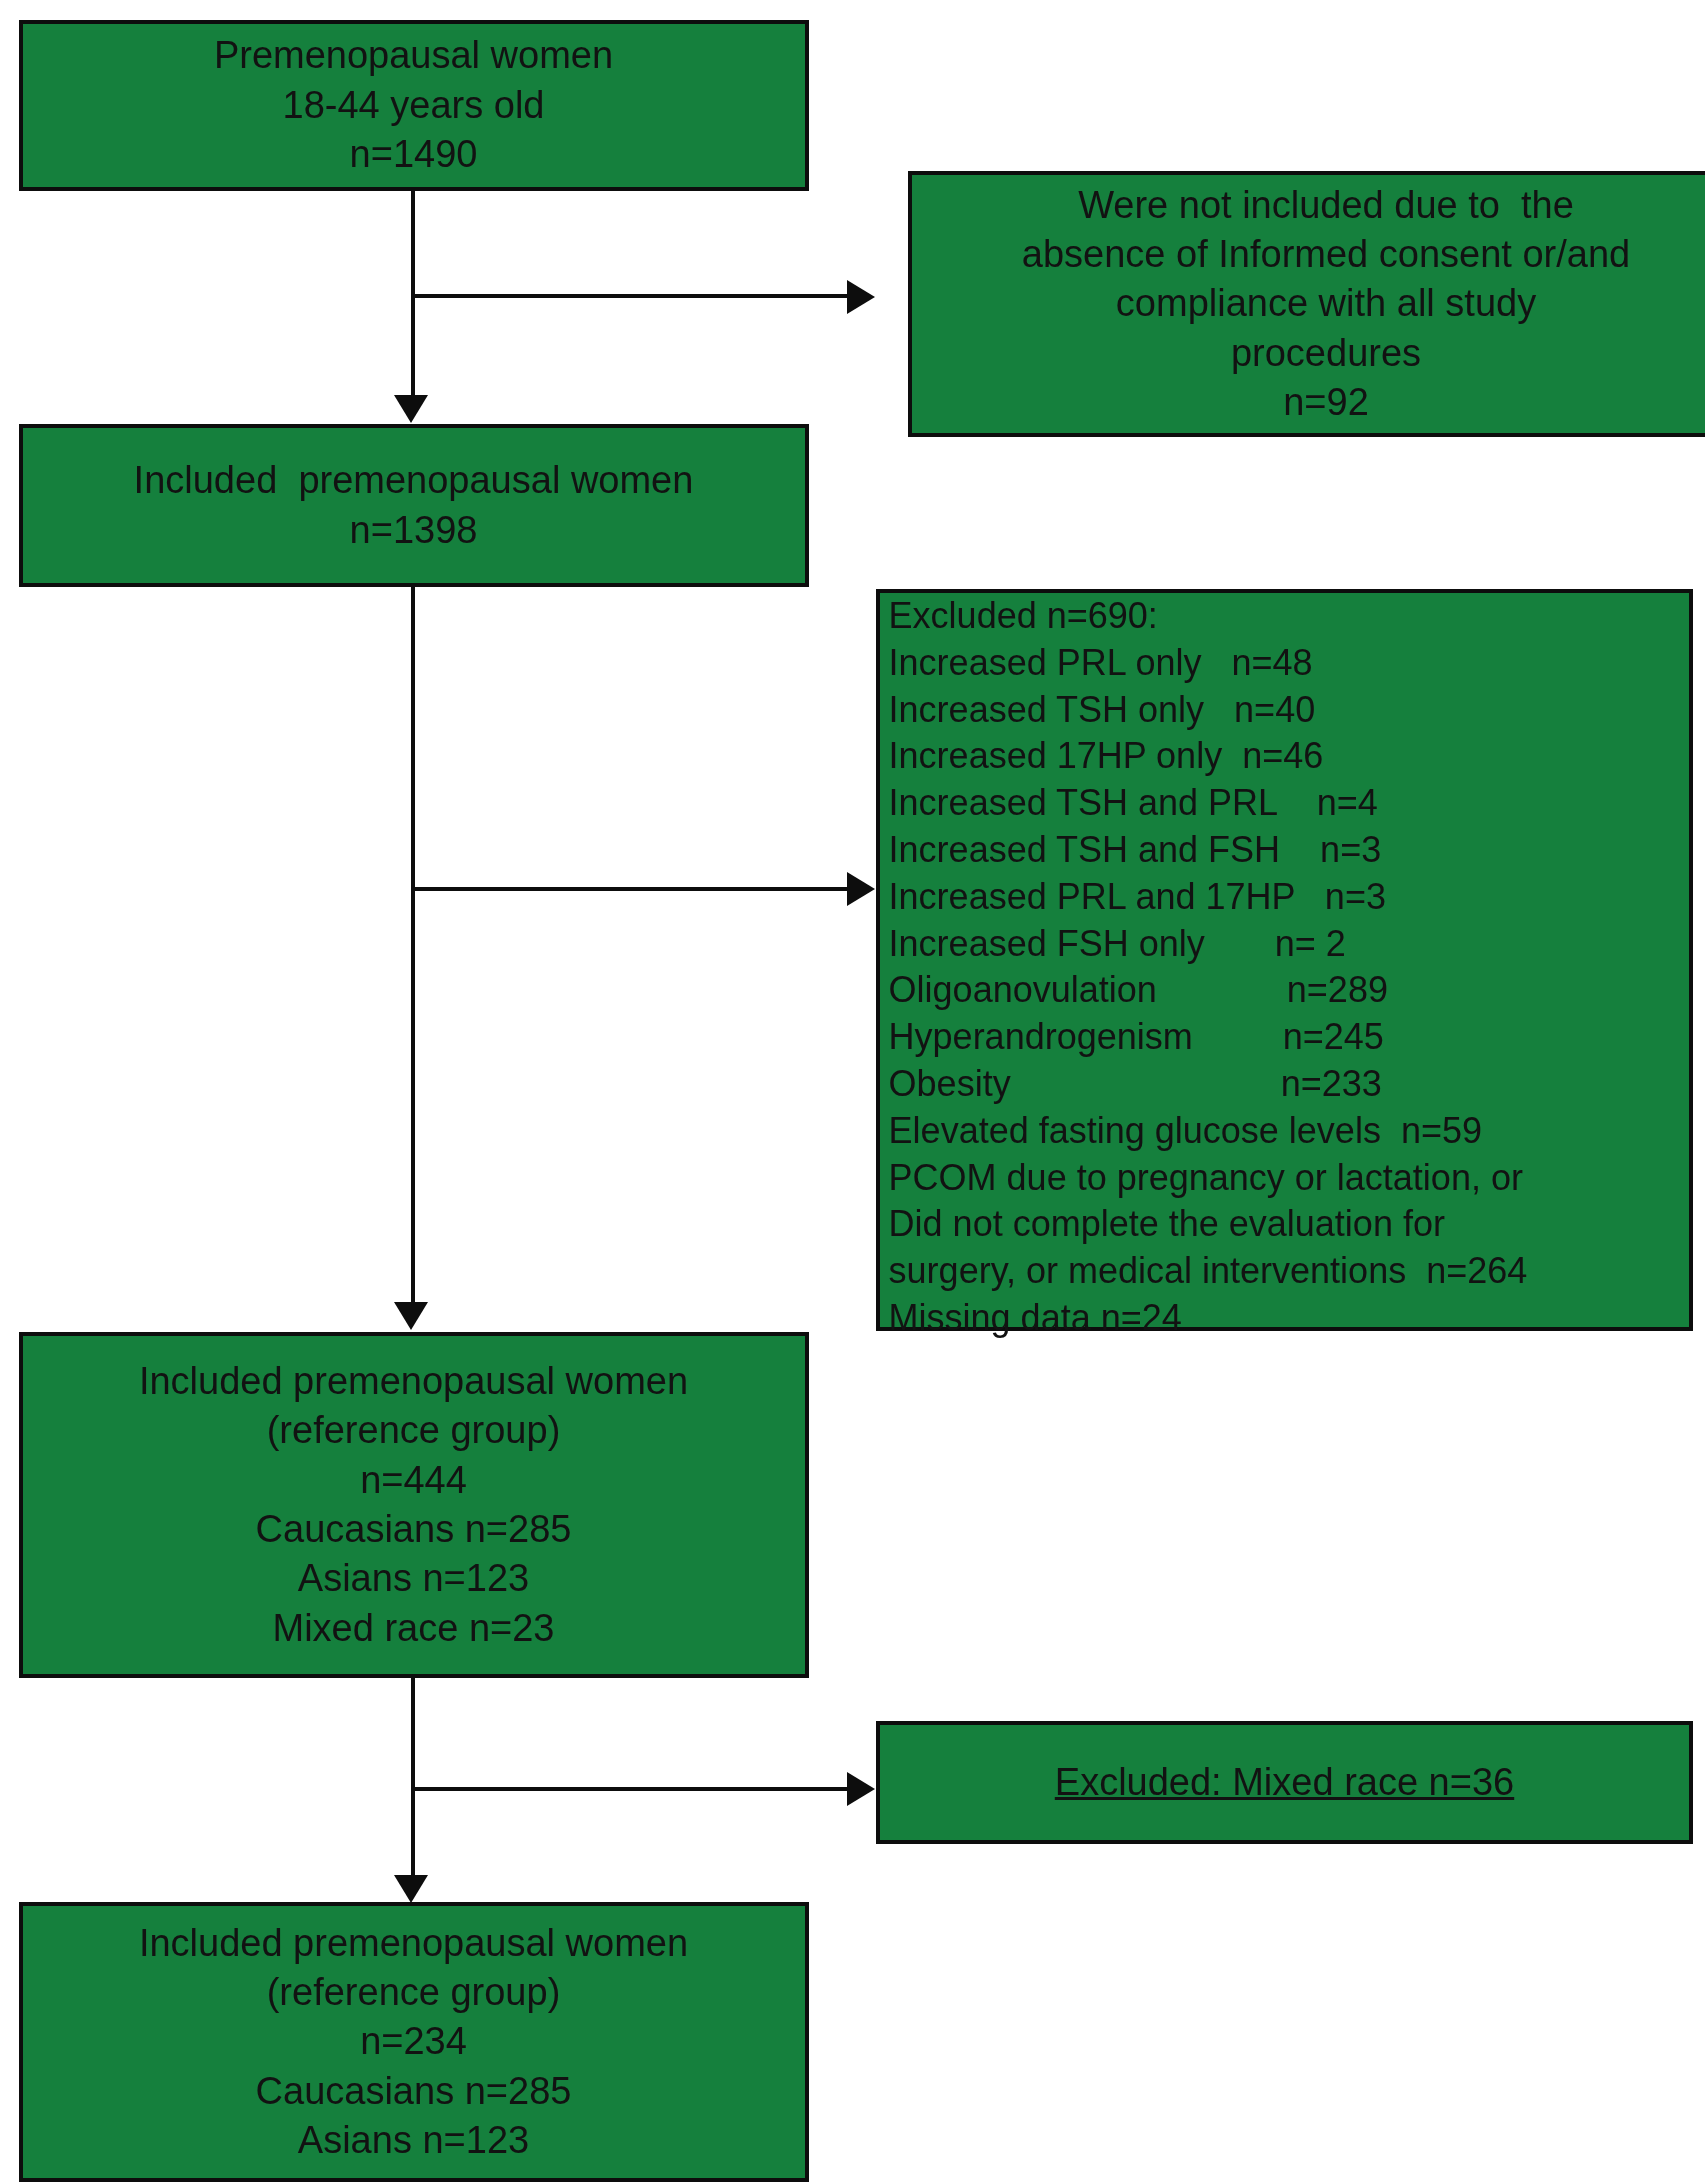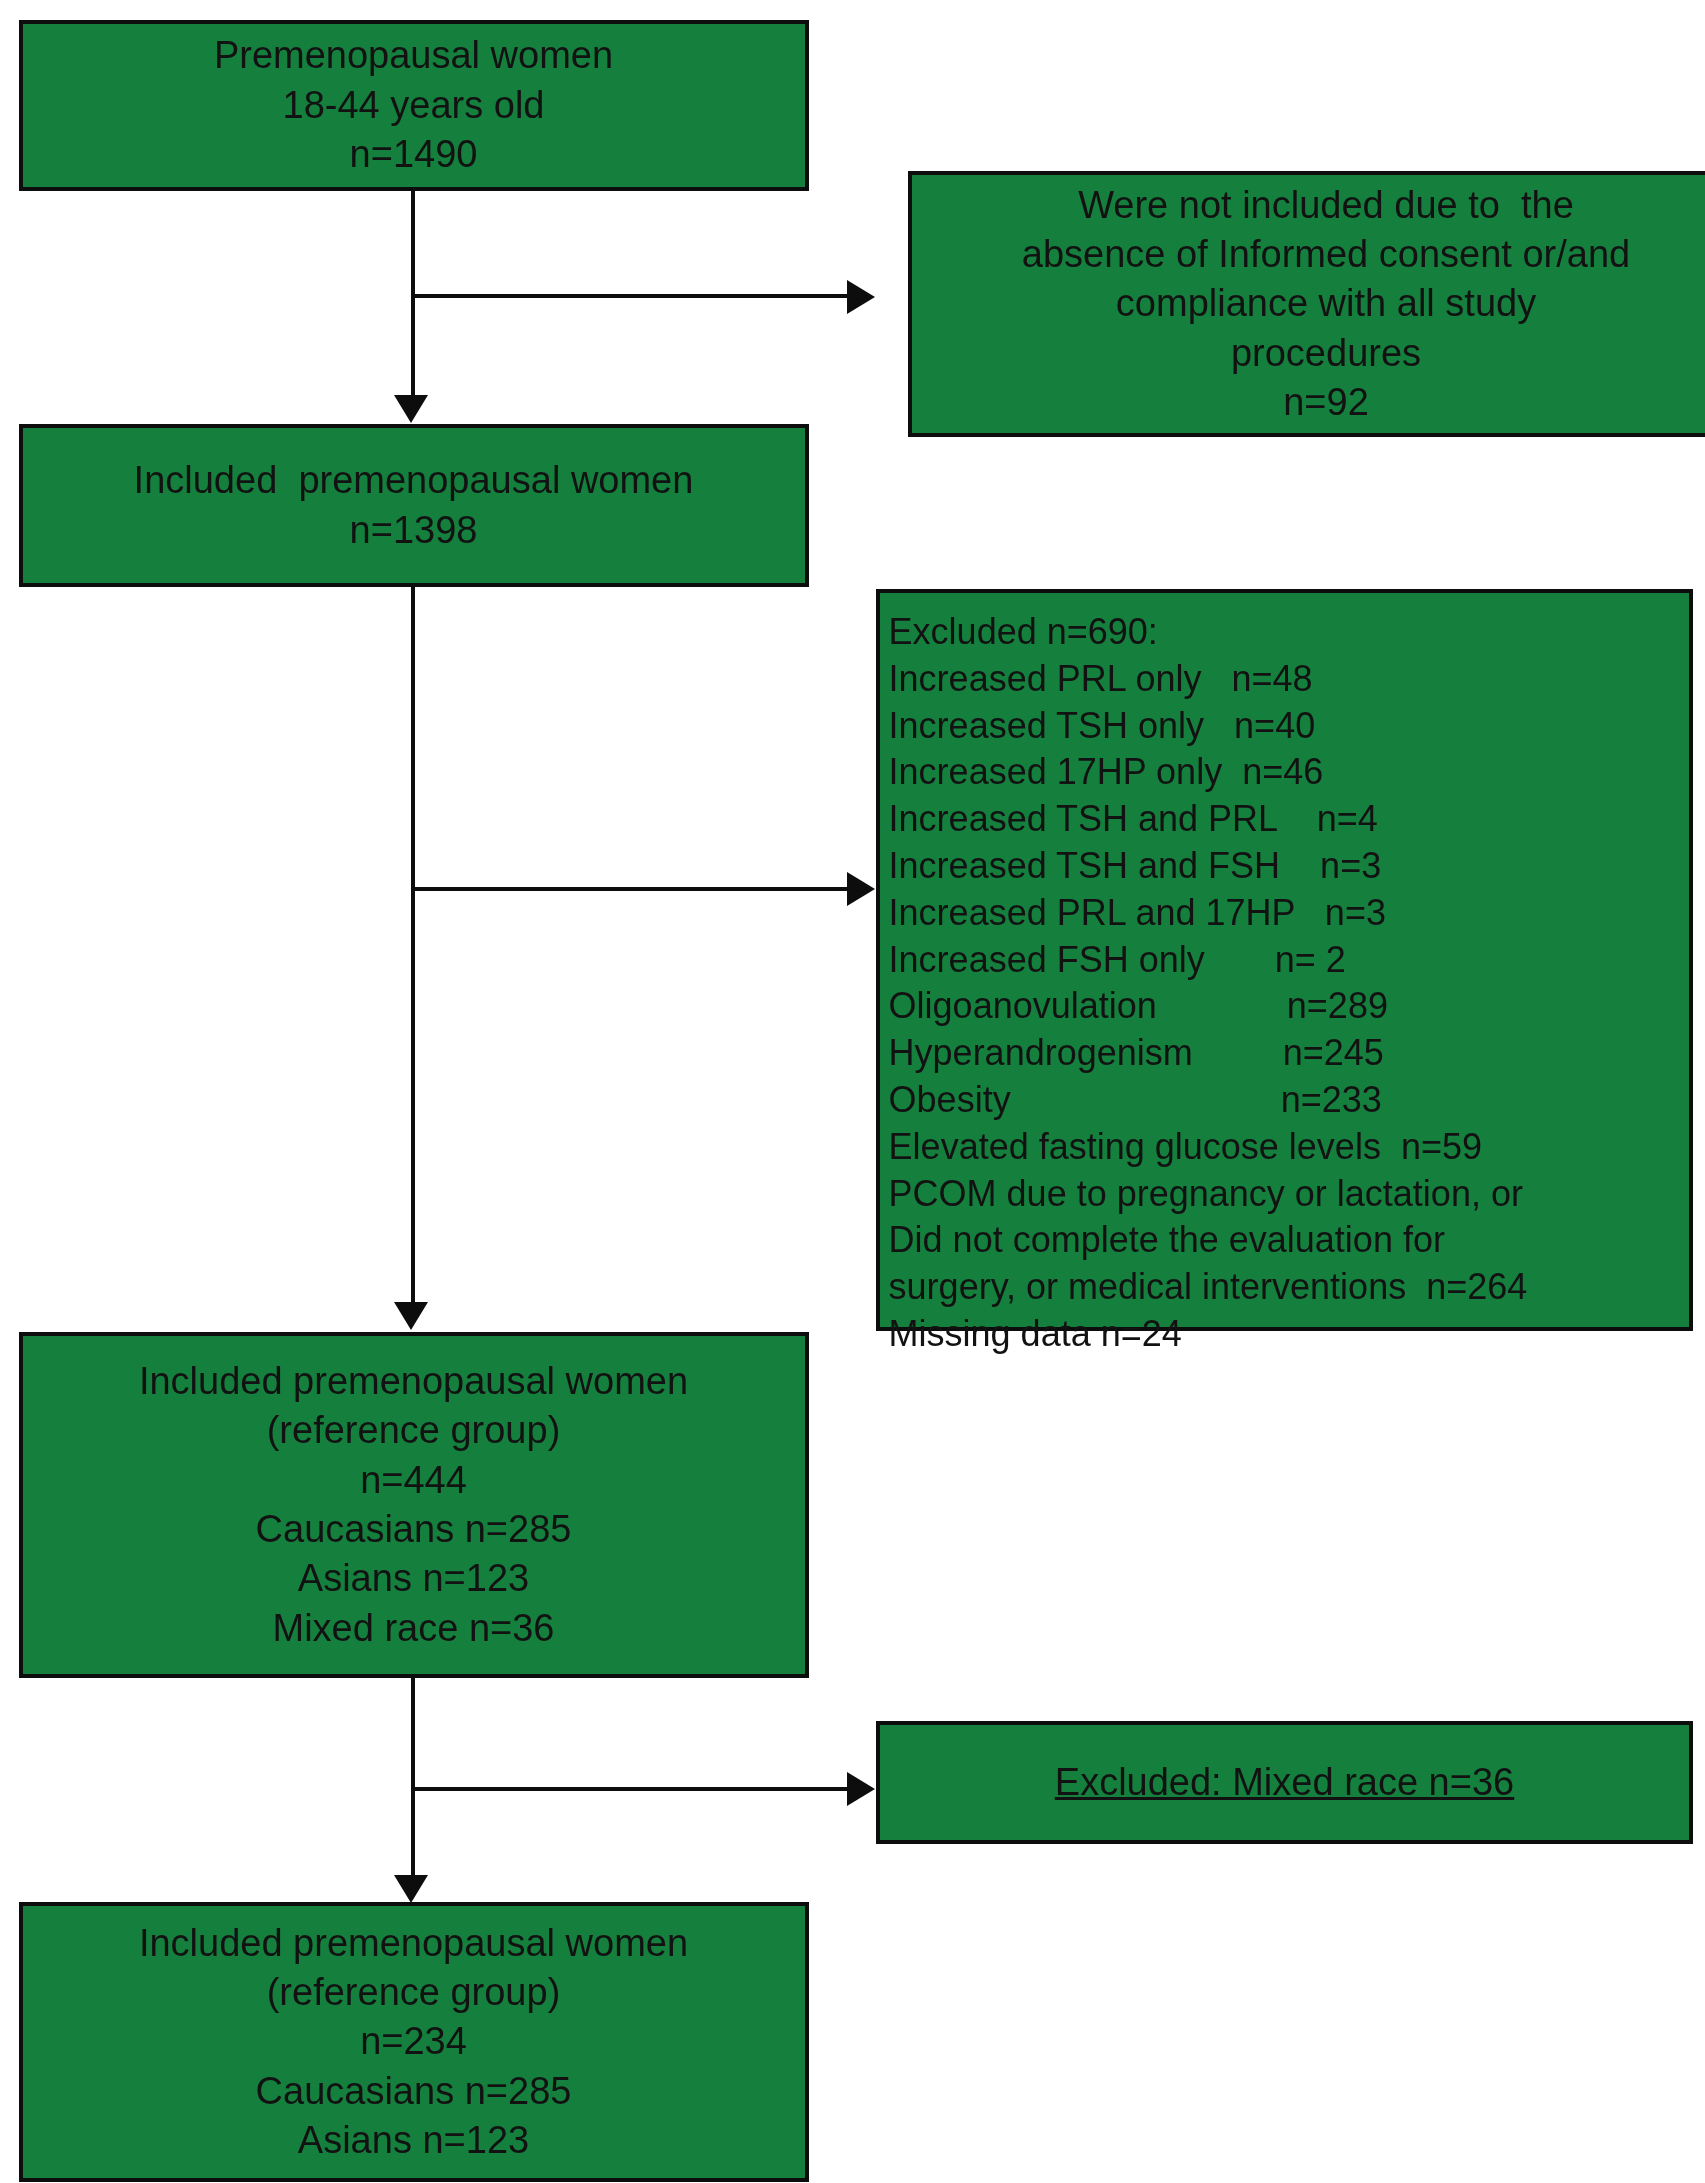--- a/index.html
+++ b/index.html
@@ -95,21 +95,21 @@
     </div>
   </div>
 
   <div class="box" style="left:18.5px; top:424px; width:790px; height:163px;">
     <div class="lines ctr">
       <span class="line fs-main">Included  premenopausal women</span>
       <span class="line fs-main">n=1398</span>
     </div>
   </div>
 
-  <div class="box" style="left:876px; top:589px; width:817px; height:742px; justify-content:flex-start; padding-top:16px;">
+  <div class="box" style="left:876px; top:589px; width:817px; height:742px; justify-content:flex-start; ">
     <div class="lines lft" style="padding:0 8.6px;">
       <span class="line fs-list">Excluded n=690:</span>
       <span class="line fs-list">Increased PRL only   n=48</span>
       <span class="line fs-list">Increased TSH only   n=40</span>
       <span class="line fs-list">Increased 17HP only  n=46</span>
       <span class="line fs-list">Increased TSH and PRL    n=4</span>
       <span class="line fs-list">Increased TSH and FSH    n=3</span>
       <span class="line fs-list">Increased PRL and 17HP   n=3</span>
       <span class="line fs-list">Increased FSH only       n= 2</span>
       <span class="line fs-list">Oligoanovulation             n=289</span>
@@ -123,21 +123,21 @@
     </div>
   </div>
 
   <div class="box" style="left:18.5px; top:1332px; width:790px; height:346px;">
     <div class="lines ctr">
       <span class="line fs-main">Included premenopausal women</span>
       <span class="line fs-main">(reference group)</span>
       <span class="line fs-main">n=444</span>
       <span class="line fs-main">Caucasians n=285</span>
       <span class="line fs-main">Asians n=123</span>
-      <span class="line fs-main">Mixed race n=36</span>
+      <span class="line fs-main">Mixed race n=23</span>
     </div>
   </div>
 
   <div class="box" style="left:876px; top:1721px; width:817px; height:123px;text-decoration:underline;">
     <div class="lines ctr">
       <span class="line fs-main">Excluded: Mixed race n=36</span>
     </div>
   </div>
 
   <div class="box" style="left:18.5px; top:1902px; width:790px; height:280px;">

